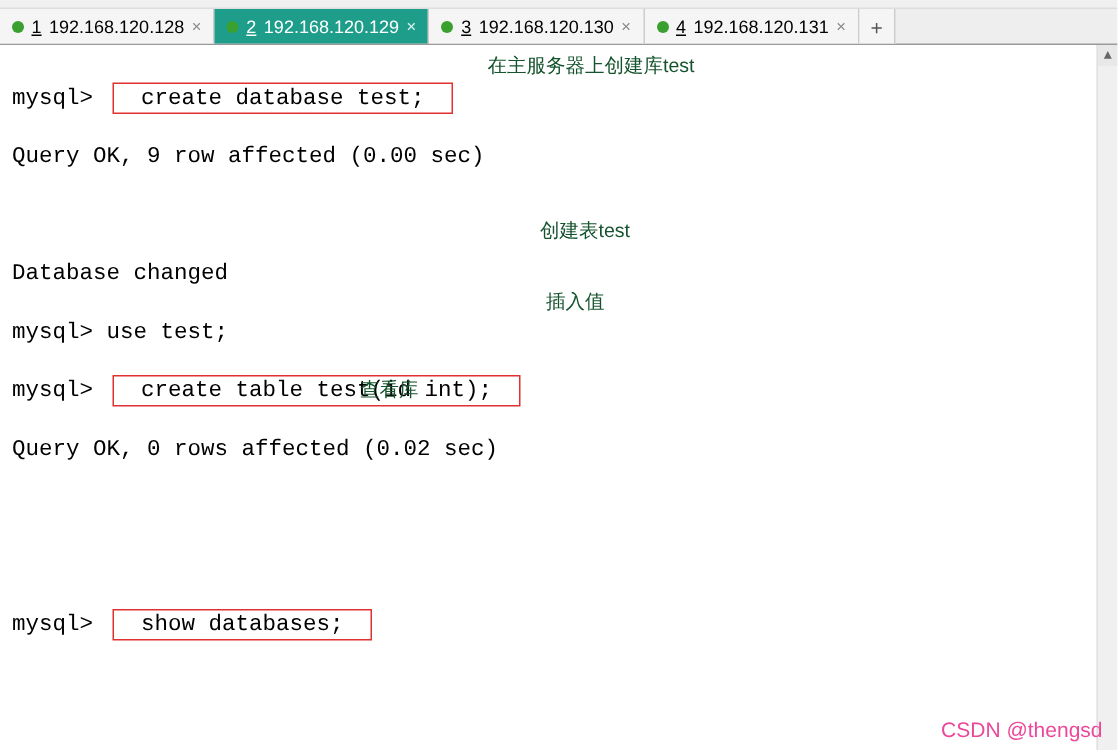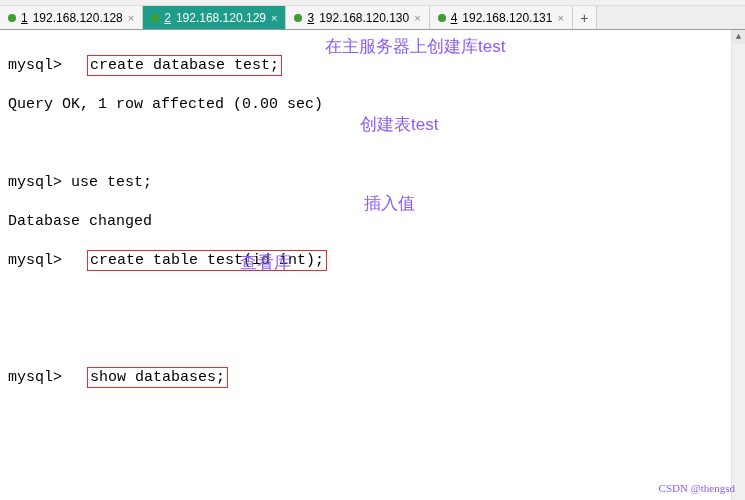--- a/index.html
+++ b/index.html
@@ -72,36 +72,36 @@
       padding: 6px 8px;
       white-space: pre;
       line-height: 1.3;
       font-size: 15px;
       position: relative;
     }
     .line { display: block; min-height: 1.3em; }
     .box {
       border: 1px solid #e03030;
       display: inline-block;
-      padding: 0 2px;
-      margin: -1px 16px;
+      padding: 0 18px;
+      margin: -1px 4px;
     }
     .ann {
-      color: #8b5cf6;
+      color: #14532d;
       font-family: "SimSun", Arial, sans-serif;
-      font-size: 17px;
+      font-size: 13px;
       position: absolute;
     }
     .watermark {
       position: absolute;
       right: 10px;
       bottom: 6px;
-      font-family: Liberation Serif, serif;
-      font-size: 11px;
-      color: #8b5cf6;
+      font-family: Liberation Sans, sans-serif;
+      font-size: 14px;
+      color: #ec4899;
     }
     .scrollbar {
       position: absolute;
       right: 0;
       top: 30px;
       bottom: 0;
       width: 14px;
       background: #f0f0f0;
       border-left: 1px solid #e0e0e0;
     }
@@ -143,43 +143,44 @@
     <span class="dot"></span>
     <span class="num">4</span>
     <span>192.168.120.131</span>
     <span class="close">×</span>
   </div>
   <div class="tab-add">+</div>
 </div>
 
 <div class="terminal">
 <span class="line"><span>mysql&gt;</span> <span class="box">create database test;</span></span>
-<span class="line">Query OK, 1 row affected (0.00 sec)</span>
+<span class="line">Query OK, 9 row affected (0.00 sec)</span>
 <span class="line"> </span>
+<span class="line">Database changed</span>
 <span class="line"><span>mysql&gt;</span> <span>use test;</span></span>
-<span class="line">Database changed</span>
 <span class="line"><span>mysql&gt;</span> <span class="box">create table test(id int);</span></span>
+<span class="line">Query OK, 0 rows affected (0.02 sec)</span>
 <span class="line"> </span>
 <span class="line"> </span>
 <span class="line"><span>mysql&gt;</span> <span class="box">show databases;</span></span>
 
 
 
 
 
 
 
 
 
 
 
 
 
 <span class="ann" style="top:6px;left:325px">在主服务器上创建库test</span>
-<span class="ann" style="top:84px;left:360px">创建表test</span>
+<span class="ann" style="top:116px;left:360px">创建表test</span>
 <span class="ann" style="top:163px;left:364px">插入值</span>
 <span class="ann" style="top:222px;left:240px">查看库</span>
 </div>
 
 <div class="scrollbar">
   <div class="scroll-arrow">▲</div>
 </div>
 
 <div class="watermark">CSDN @thengsd</div>
 

